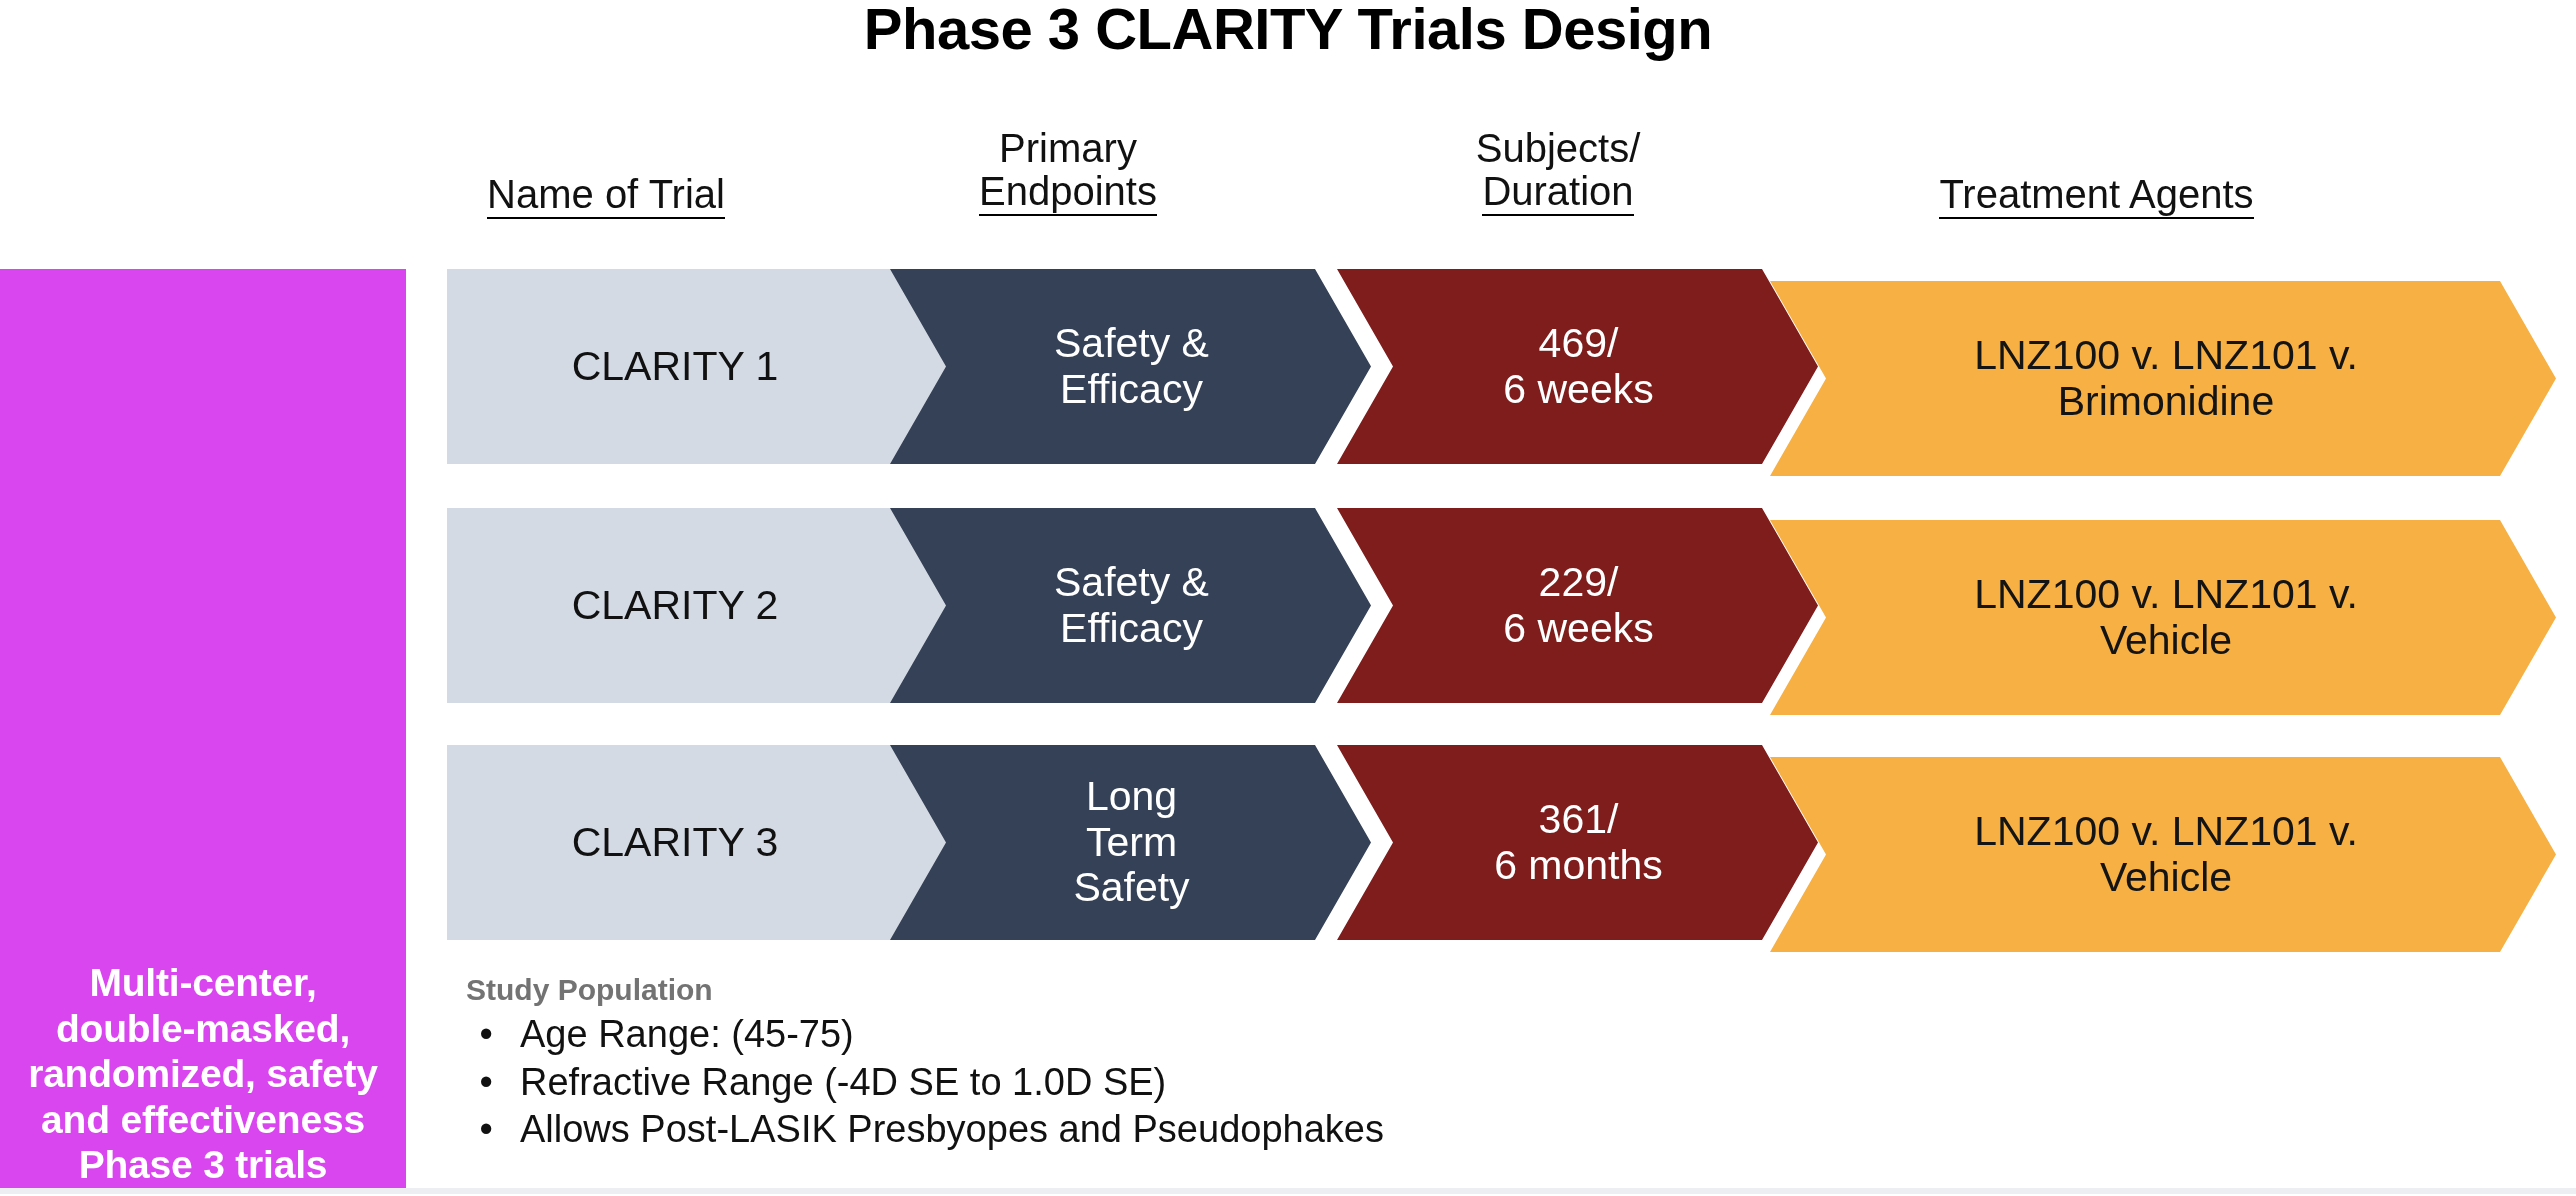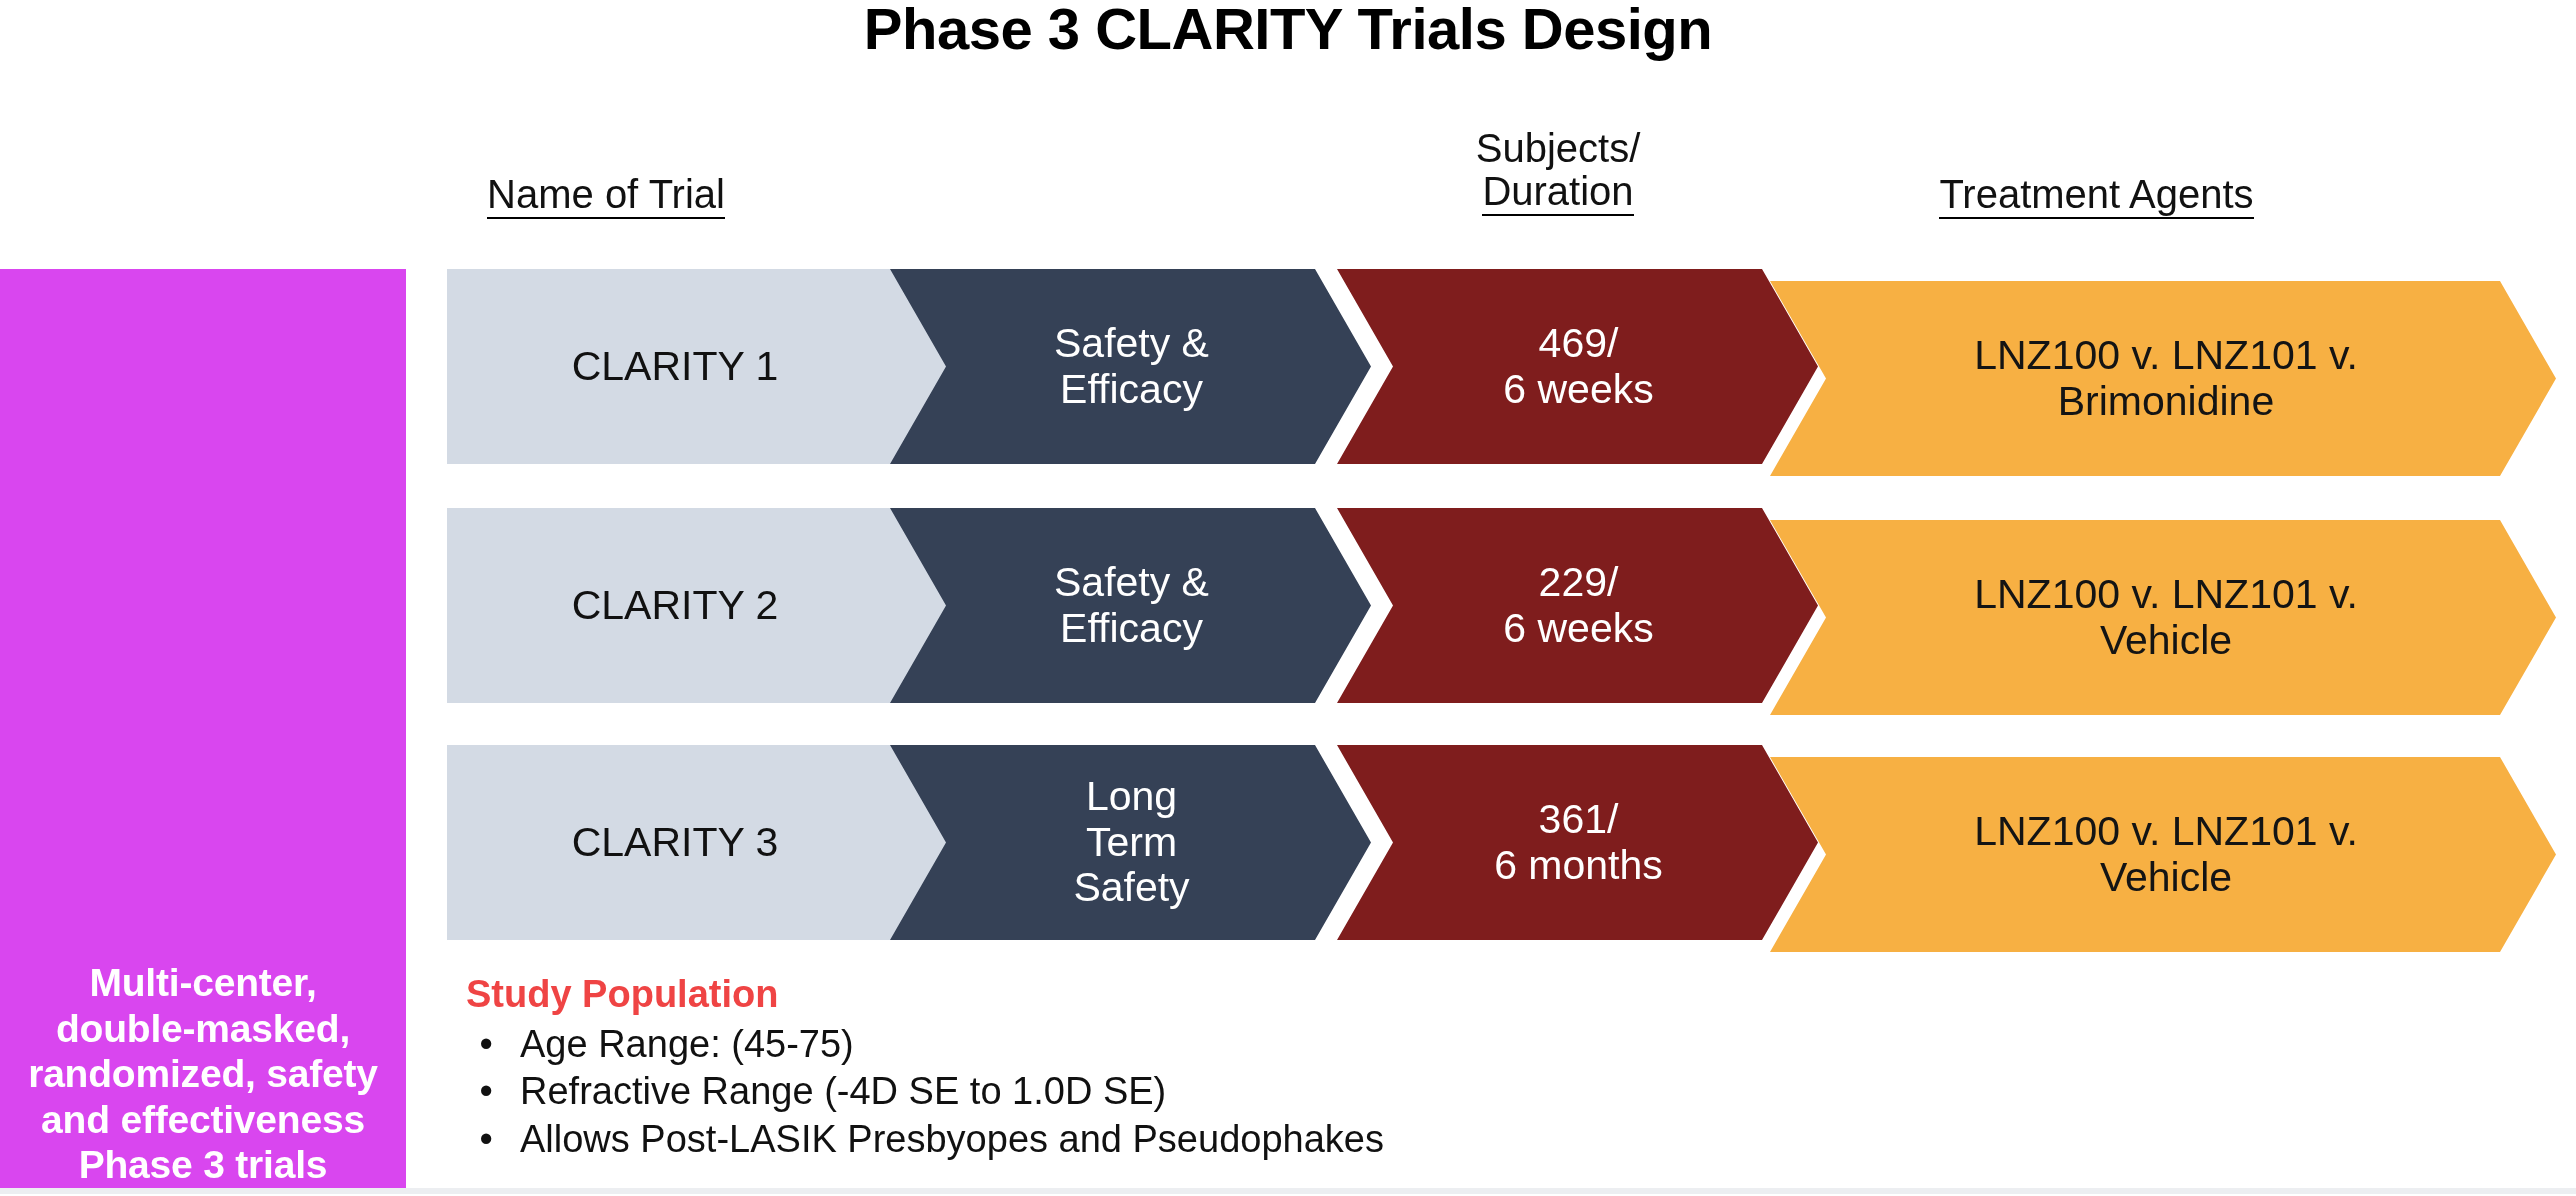--- a/index.html
+++ b/index.html
@@ -165,23 +165,23 @@
   }
 
   
   .study-pop {
     position: absolute;
     left: 466px;
     top: 972px;
     width: 1443px;
   }
   .study-pop-title {
-    font-size: 38px;
+    font-size: 30px;
     font-weight: bold;
-    color: #ef4444;
+    color: #737373;
     line-height: 1.18;
     margin-bottom: 3.8px;
   }
   .study-list {
     list-style: none;
     margin: 0;
     padding: 0;
   }
   .study-list li {
     position: relative;
@@ -202,20 +202,24 @@
 <body>
 
 <div class="title">Phase 3 CLARITY Trials Design</div>
 
 <div class="headers">
 
   <div class="col-header ch-name">
     <span class="uline">Name of Trial</span>
   </div>
 
+  <div class="col-header ch-endpoint">
+    <span class="plain">Primary</span>
+    <span class="uline">Endpoints</span>
+  </div>
 
   <div class="col-header ch-subj">
     <span class="plain">Subjects/</span>
     <span class="uline">Duration</span>
   </div>
 
   <div class="col-header ch-treat">
     <span class="uline">Treatment Agents</span>
   </div>
 </div>

